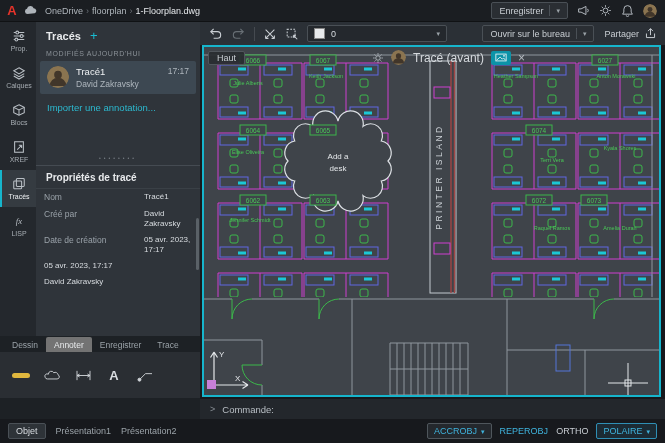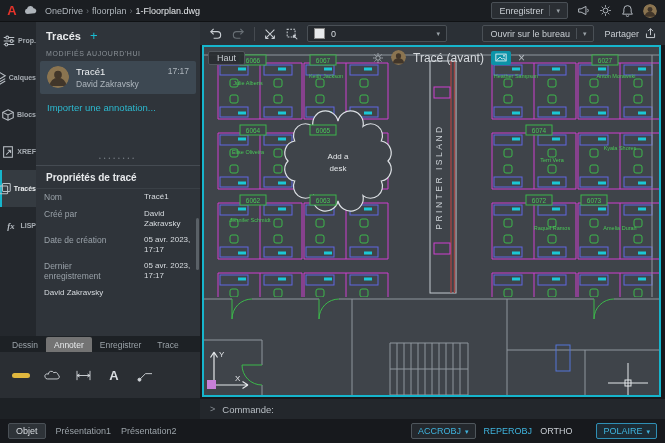--- a/index.html
+++ b/index.html
@@ -31,22 +31,22 @@
   .tdiv{width:1px;height:14px;background:#454a50;}
   #layer-dd{display:flex;align-items:center;gap:6px;border:1px solid #4a5056;background:#24282d;
             height:15px;padding:0 6px;width:126px;border-radius:2px;}
   #layer-dd .sw{width:9px;height:9px;background:#e8eaec;border:1px solid #888;}
   #layer-dd .lv{font-size:9px;color:#d8dce0;}
   #toolbar2 .right{margin-left:auto;display:flex;align-items:center;gap:10px;}
   .textbtn{display:flex;align-items:center;gap:5px;font-size:9px;color:#c9ced3;}
 
   
   #rail{position:absolute;left:0;top:22px;width:36px;height:314px;background:#24282d;}
-  .rail-item{height:37px;display:flex;flex-direction:row;align-items:center;justify-content:flex-end;
-             gap:2px;color:#b9bfc5;border-left:2px solid transparent;box-sizing:border-box;font-weight:bold;}
+  .rail-item{height:37px;display:flex;flex-direction:column;align-items:center;justify-content:center;
+             gap:2px;color:#b9bfc5;border-left:2px solid transparent;box-sizing:border-box;}
   .rail-item span.lbl{font-size:7px;color:#a7adb3;}
   .rail-item.active{background:#353b41;border-left-color:#16b5cc;}
   .rail-item.active span.lbl{color:#eef1f3;}
 
   
   #panel{position:absolute;left:36px;top:22px;width:164px;height:314px;background:#2f343a;box-sizing:border-box;}
   .panel-header{display:flex;align-items:center;gap:9px;padding:8px 10px 5px;}
   .panel-header .t{font-size:11px;font-weight:bold;color:#e8eaec;}
   .panel-header .plus{color:#19bcd2;font-size:13px;line-height:10px;}
   .section-label{padding:3px 10px 4px;font-size:7px;letter-spacing:.6px;color:#8a9197;}
@@ -107,21 +107,21 @@
           display:flex;align-items:center;gap:7px;padding:0 10px;box-sizing:border-box;}
   #cmdbar .chev{font-size:9px;color:#8a9197;}
   #cmdbar .prompt{font-size:9.5px;color:#b9bfc5;}
   #statusbar{position:absolute;left:0;top:419px;width:665px;height:24px;background:#17191d;
              display:flex;align-items:center;padding:0 8px;box-sizing:border-box;gap:10px;}
   .pill{border:1px solid #4a5056;background:#2e3338;border-radius:2px;font-size:9px;color:#d8dce0;padding:2px 7px;}
   .layout-tab{font-size:9px;color:#9aa2a8;}
   #statusbar .right{margin-left:auto;display:flex;align-items:center;gap:8px;}
   .toggle{font-size:9px;color:#3fb4de;display:flex;align-items:center;gap:4px;}
   .toggle.plain-light{color:#c9ced3;}
-  .toggle.boxed{border:1px solid #4f565c;background:#24282d;border-radius:2px;padding:2px 6px;margin-left:16px;}
+  .toggle.boxed{border:1px solid #4f565c;background:#24282d;border-radius:2px;padding:2px 6px;}
   .toggle.hl{border-color:#2f8fb5;background:rgba(63,180,222,.12);}
 </style>
 </head>
 <body>
 
 <div id="topbar">
   <span class="logo">A</span>
   <span class="ico" style="color:#aeb4ba;margin-right:4px;">
     <svg width="14" height="9" viewBox="0 0 16 10" fill="currentColor">
         <path d="M4 9 a3 3 0 0 1-.6-5.9 A4 4 0 0 1 11 2.4 a3 3 0 0 1 1.8 5.4 l-.8.2 Z"></path>
@@ -304,21 +304,20 @@
     </div>
     <div class="prow">
       <span class="pl">Créé par</span>
       <span class="pv">David Zakravsky</span>
     </div>
     <div class="prow">
       <span class="pl">Date de création</span>
       <span class="pv">05 avr. 2023, 17:17</span>
     </div>
     <div class="prow">
-      <span class="pl">Dernier enregistrement</span>
       <span class="pv">05 avr. 2023, 17:17</span>
     </div>
     <div class="prow">
       <span class="pv">David Zakravsky</span>
     </div>
   </div>
   <div class="vscroll"></div>
 </div>
 
 <div id="tabsrow">

